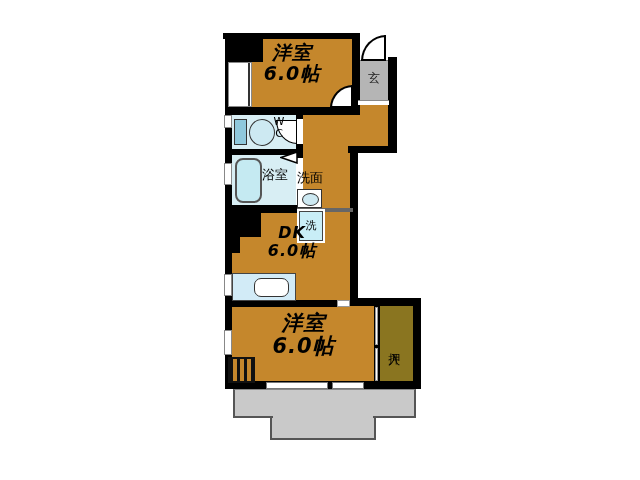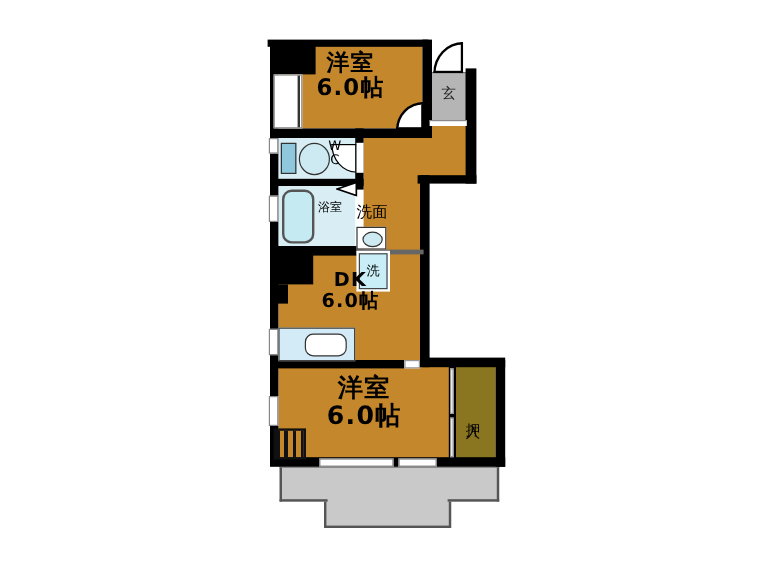--- a/index.html
+++ b/index.html
@@ -5,21 +5,21 @@
   html,body{margin:0;padding:0;background:#fff;}
   #canvas{position:relative;width:640px;height:480px;background:#fff;overflow:hidden;
           font-family:"DejaVu Sans","Liberation Sans",sans-serif;}
   .abs{position:absolute;box-sizing:border-box;}
   .wall{position:absolute;background:#000;box-sizing:border-box;z-index:30;}
   .floor{position:absolute;background:#C5872C;box-sizing:border-box;z-index:10;}
   .wet{position:absolute;background:#D8EEF4;box-sizing:border-box;z-index:12;}
   .fixture{position:absolute;box-sizing:border-box;z-index:40;}
   .window{position:absolute;background:#fff;border:1px solid #888;box-sizing:border-box;z-index:35;}
   .label{position:absolute;color:#000;z-index:50;text-align:center;line-height:1.1;}
-  .roomlabel{font-weight:bold;letter-spacing:1px;}
+  .roomlabel{font-weight:bold;letter-spacing:1px;font-style:italic;}
   .arc{position:absolute;background:#fff;border:2px solid #000;box-sizing:border-box;z-index:36;}
   .slider{position:absolute;background:#fff;border:1px solid #999;box-sizing:border-box;z-index:36;}
 </style>
 </head>
 <body>
 
 <div id="canvas">
 
   <div class="floor" style="left: 232px; top: 37px; width: 120px; height: 70px; background-color: rgb(197, 135, 44);"></div>
   <div class="floor" style="left: 358px; top: 103px; width: 31px; height: 45px; background-color: rgb(197, 135, 44);"></div>
@@ -103,21 +103,21 @@
     <div>6.0帖</div>
   </div>
 
   <div class="label" style="left:362px;top:72px;width:24px;font-size:12px;color:#222;">玄</div>
 
   <div class="label" style="left:271px;top:116px;width:16px;font-size:11px;line-height:1.05;">
     <div>W</div>
     <div>C</div>
   </div>
 
-  <div class="label" style="left:258px;top:168px;width:34px;font-size:10px;">浴室</div>
+  <div class="label" style="left:258px;top:168px;width:34px;font-size:13px;">浴室</div>
 
   <div class="label" style="left:295px;top:171px;width:30px;font-size:13px;">洗面</div>
 
   <div class="label roomlabel" style="left:232px;top:224px;width:120px;font-size:16px;">
     <div>DK</div>
     <div>6.0帖</div>
   </div>
 
   <div class="label roomlabel" style="left:232px;top:312px;width:143px;font-size:21px;">
     <div>洋室</div>

